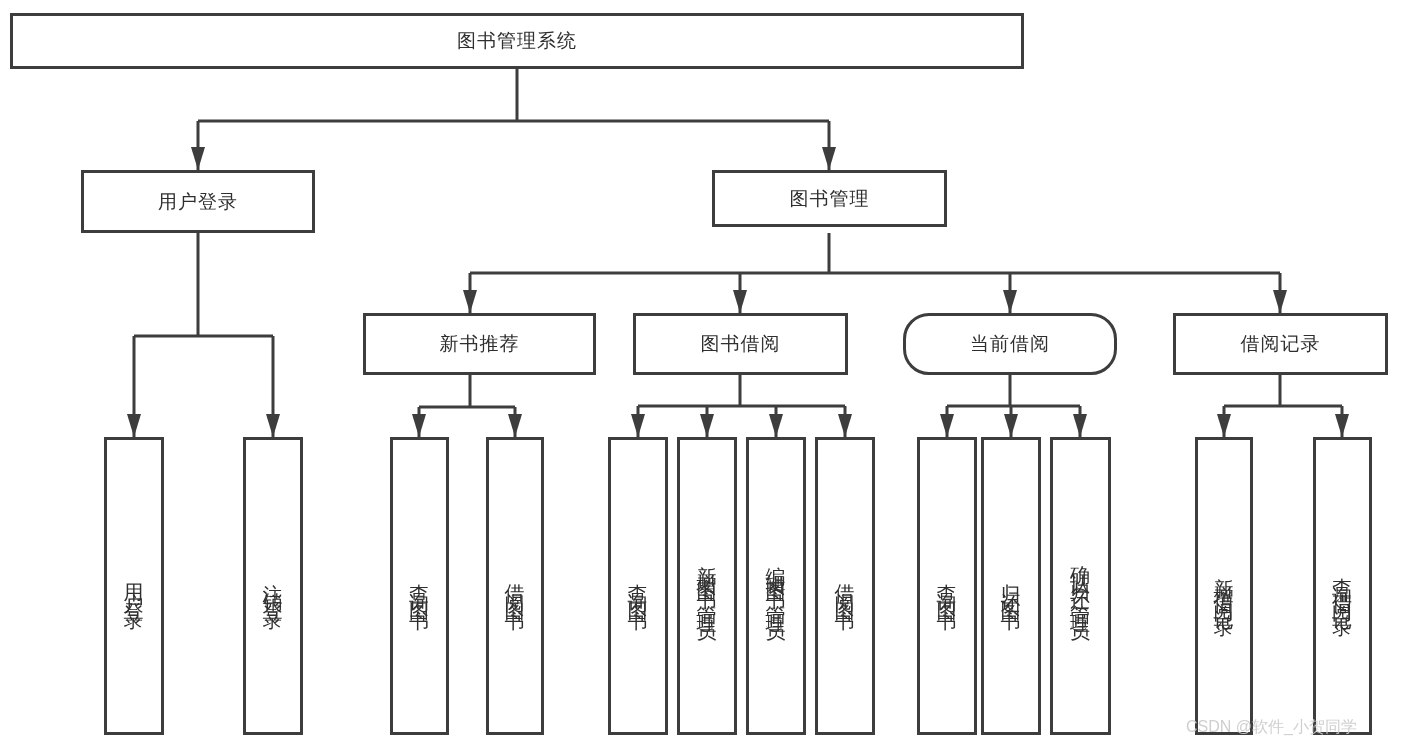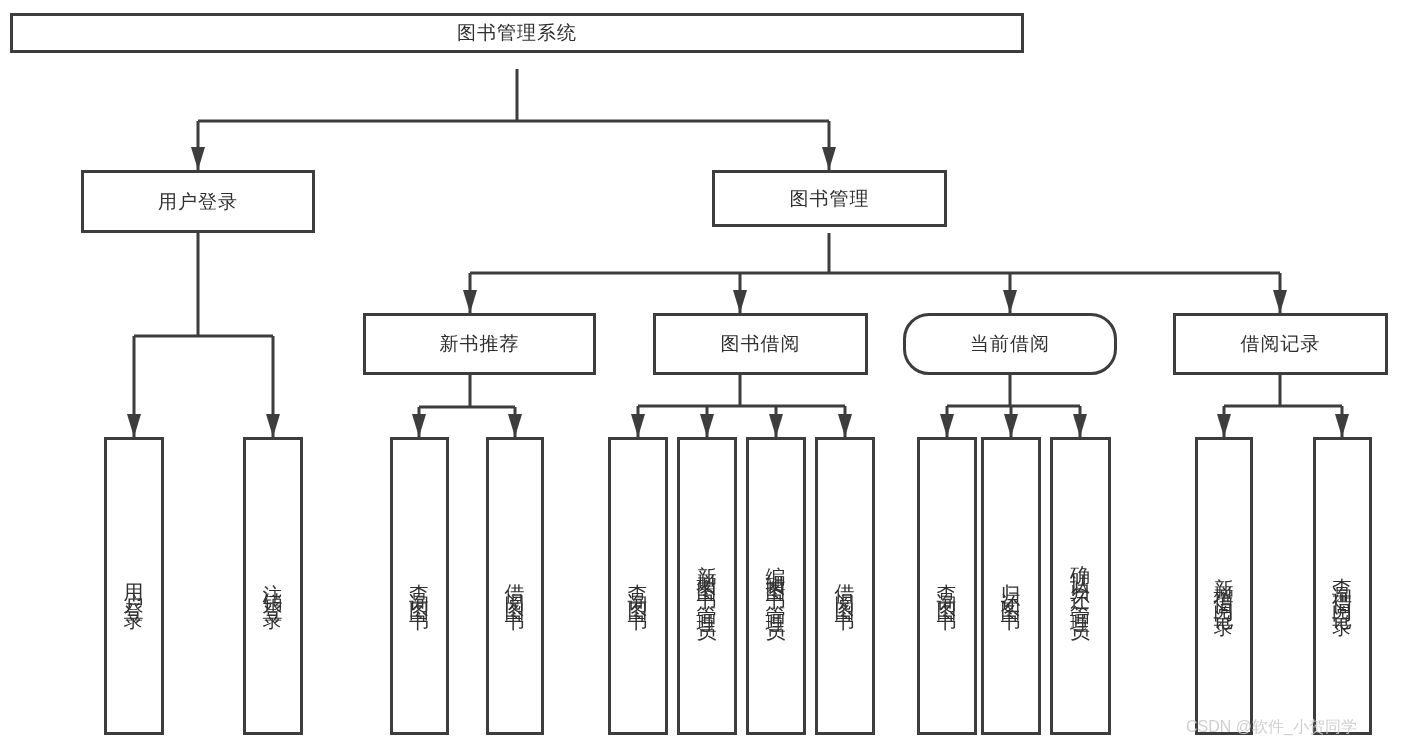--- a/index.html
+++ b/index.html
@@ -89,35 +89,35 @@
       <polygon points="769,414 783,414 776,437"></polygon>
       <polygon points="838,414 852,414 845,437"></polygon>
       <polygon points="940,414 954,414 947,437"></polygon>
       <polygon points="1004,414 1018,414 1011,437"></polygon>
       <polygon points="1073,414 1087,414 1080,437"></polygon>
       <polygon points="1217,414 1231,414 1224,437"></polygon>
       <polygon points="1335,414 1349,414 1342,437"></polygon>
     </g>
   </svg>
 
-  <div class="node hnode" style="left:10px; top:13px; width:1014px; height:40px;">
+  <div class="node hnode" style="left:10px; top:13px; width:1014px; height:56px;">
     <span>图书管理系统</span>
   </div>
 
   <div class="node hnode" style="left:81px; top:170px; width:234px; height:63px;">
     <span>用户登录</span>
   </div>
   <div class="node hnode" style="left:712px; top:170px; width:235px; height:57px;">
     <span>图书管理</span>
   </div>
 
   <div class="node hnode" style="left:363px; top:313px; width:233px; height:62px;">
     <span>新书推荐</span>
   </div>
-  <div class="node hnode" style="left:633px; top:313px; width:215px; height:62px;margin-left:20px;">
+  <div class="node hnode" style="left:633px; top:313px; width:215px; height:62px;">
     <span>图书借阅</span>
   </div>
   <div class="node hnode" style="left:903px; top:313px; width:214px; height:62px;border-radius:26px;">
     <span>当前借阅</span>
   </div>
   <div class="node hnode" style="left:1173px; top:313px; width:215px; height:62px;">
     <span>借阅记录</span>
   </div>
 
   <div class="node vnode" style="left:104px; top:437px; width:60px; height:298px;">

